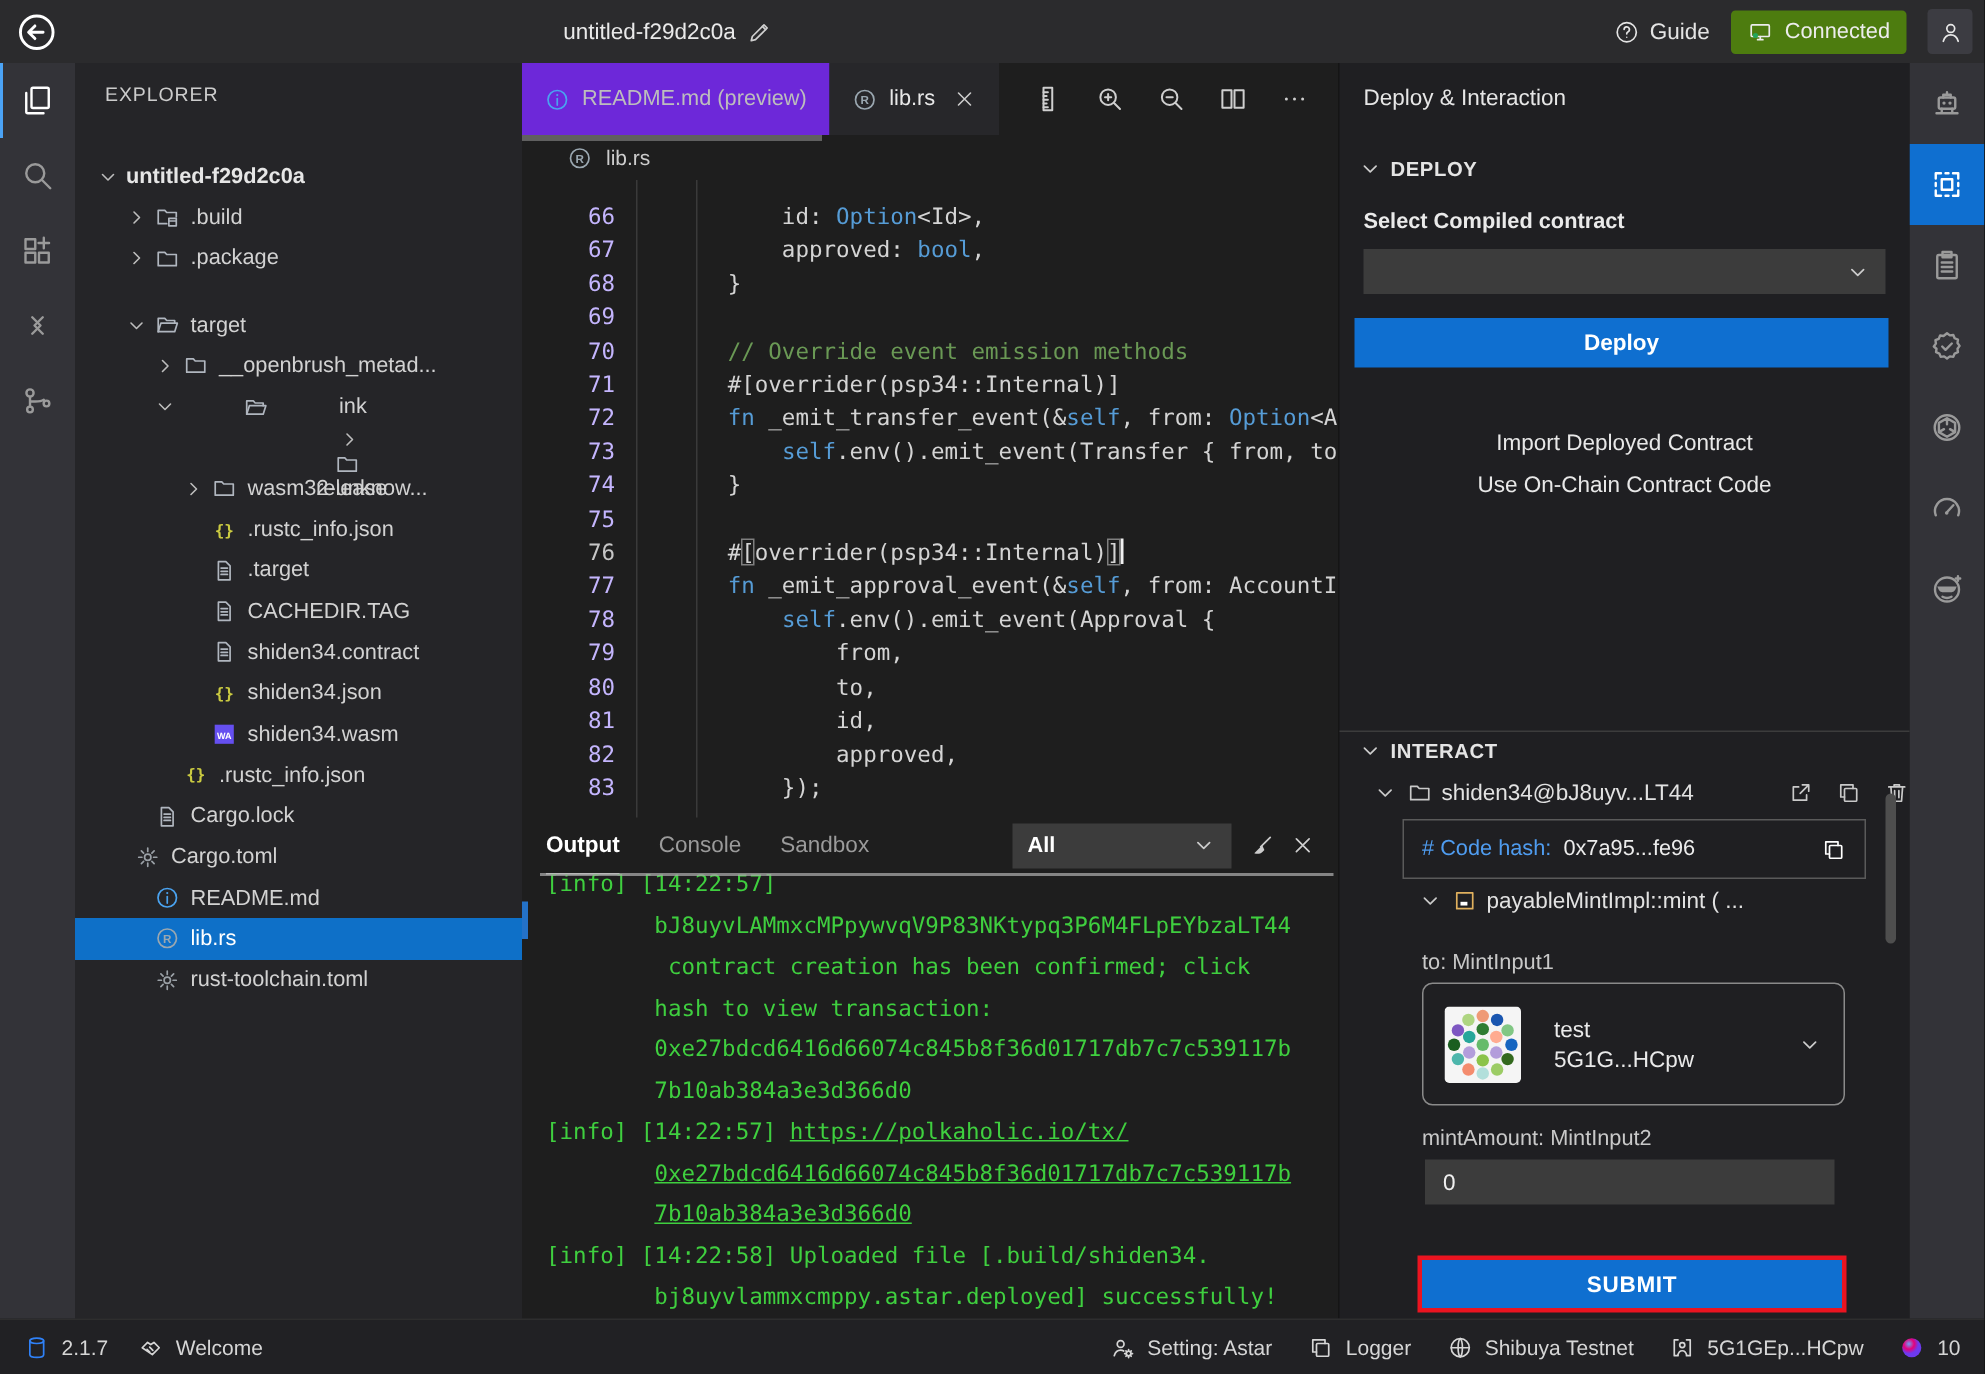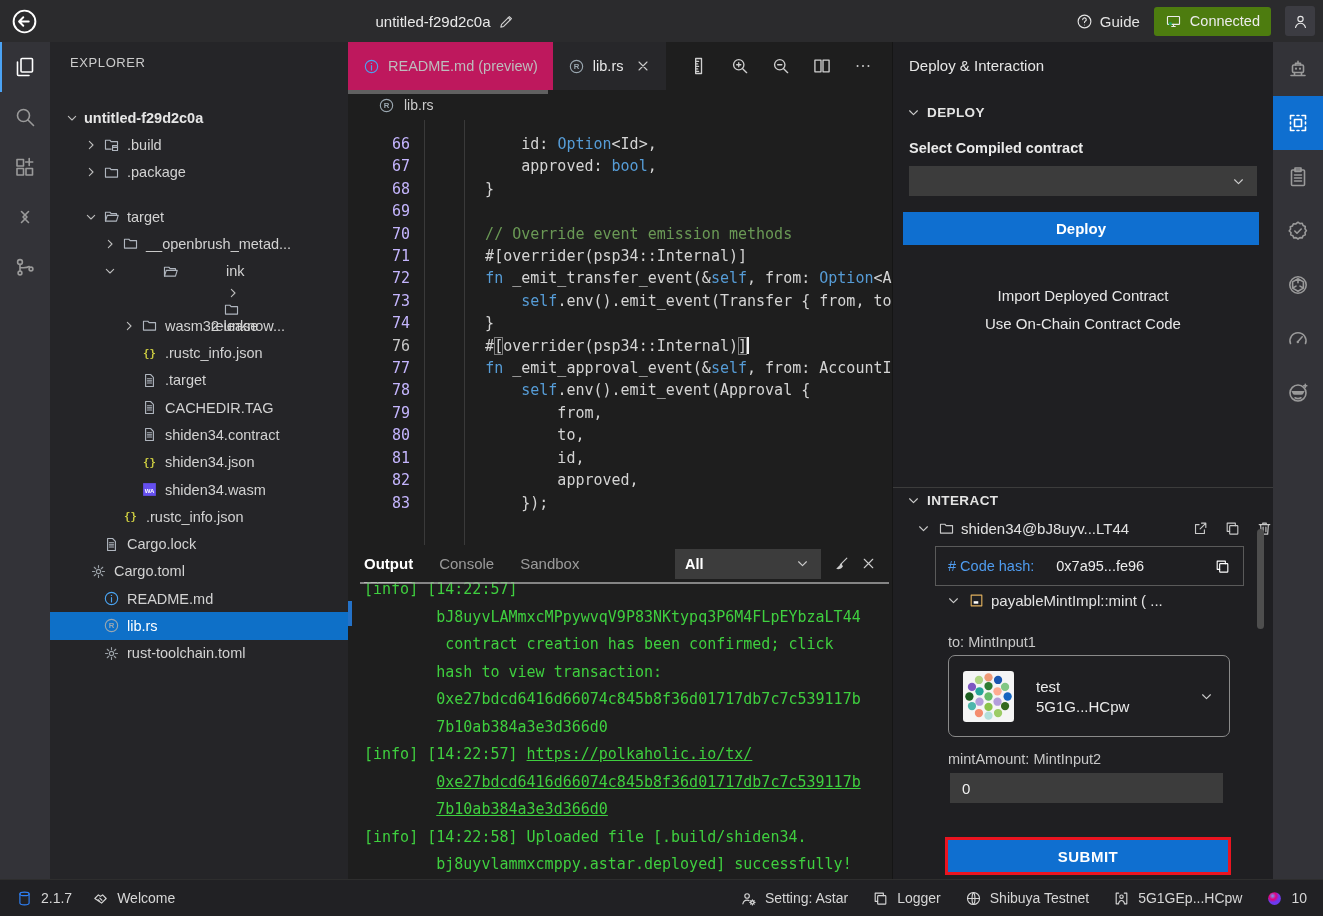--- a/index.html
+++ b/index.html
@@ -44,21 +44,21 @@
   .ic-json{color:#cbcb41;}
   .ic-gear{color:#9aa0a6;}
   .ic-info{color:#4aa3f0;}
   .ic-rust{color:#9aa7b0;}
 
   
   .editor{position:absolute;left:348px;top:42px;width:545px;bottom:36px;background:#1e1e1e;}
   .tabbar{position:absolute;left:0;top:0;right:0;height:48px;background:#1e1e1e;display:flex;align-items:stretch;}
   .tab{display:flex;align-items:center;gap:8px;padding:0 15px;font-size:14.5px;color:#bdbdbd;cursor:pointer;}
   .tab .icon{width:17px;height:17px;}
-  .tab.inactive{background:#be185d;}
+  .tab.inactive{background:#6d28d9;}
   .tab.active{background:#27272a;color:#e8e8e8;}
   .tab .close{width:16px;height:16px;color:#cccccc;margin-left:4px;}
   .editor-actions{margin-left:auto;display:flex;align-items:center;gap:21px;padding-right:20px;}
   .editor-actions .icon{width:20px;height:20px;color:#cfcfcf;cursor:pointer;}
   .tab-scrollstrip{position:absolute;left:0;top:48px;width:200px;height:4px;background:#606060;z-index:3;}
   .breadcrumb{position:absolute;left:0;top:48px;right:0;height:30px;display:flex;align-items:center;gap:9px;padding-left:30px;color:#cccccc;font-size:14px;background:#1e1e1e;}
   .breadcrumb .icon{width:16px;height:16px;color:#9aa7b0;}
   .code{position:absolute;left:0;top:78px;right:0;height:425px;overflow:hidden;font-family:"DejaVu Sans Mono",monospace;font-size:15px;line-height:22.4px;padding-top:13px;}
   .vguide{position:absolute;top:0;bottom:0;width:1px;background:#3a3a3a;}
   .codeline{display:flex;white-space:pre;}
@@ -95,21 +95,21 @@
   .lbl-bold{font-size:14.5px;font-weight:bold;color:#eaeaea;}
   .select{background:#3c3c3c;height:30px;display:flex;align-items:center;cursor:pointer;}
   .select .icon{margin-left:auto;margin-right:10px;width:17px;height:17px;color:#cccccc;}
   .btn-primary{background:var(--accent-blue);color:#fff;border:none;height:33px;font-size:15px;font-weight:bold;font-family:"Liberation Sans",sans-serif;cursor:pointer;}
   .centerlink{left:0;right:0;text-align:center;font-size:15px;color:#e8e8e8;cursor:pointer;}
   .divider{left:0;right:0;height:1px;background:#3c3c3c;}
   .int-row{display:flex;align-items:center;gap:6px;color:#e2e2e2;font-size:15px;}
   .int-row .icon{width:17px;height:17px;color:#c9c9c9;}
   .row-actions{display:flex;align-items:center;gap:15px;margin-left:auto;}
   .row-actions .icon{width:17px;height:17px;color:#c9c9c9;cursor:pointer;}
-  .hashbox{border:1px solid #5a5a5a;height:38px;display:flex;align-items:center;padding:0 12px;font-size:14.5px;gap:22px;}
+  .hashbox{border:1px solid #5a5a5a;height:38px;display:flex;align-items:center;padding:0 12px;font-size:14.5px;gap:8px;}
   .hash-label{color:var(--hash-blue);}
   .hash-value{color:#ececec;}
   .hashbox .copy-big{margin-left:auto;width:23px;height:23px;color:#fff;cursor:pointer;}
   .method-icon{width:18px;height:18px;}
   .field-label{font-size:14.5px;color:#c8c8c8;}
   .account-select{border:1px solid #8a8a8a;border-radius:7px;height:80px;display:flex;align-items:center;padding:0 14px;gap:22px;cursor:pointer;}
   .identicon{width:51px;height:51px;}
   .acct-text{display:flex;flex-direction:column;gap:3px;font-size:15px;color:#eaeaea;}
   .account-select .chev{margin-left:auto;width:19px;height:19px;color:#cccccc;}
   .text-input{background:#3c3c3c;height:30px;display:flex;align-items:center;padding-left:12px;font-size:15px;color:#f0f0f0;cursor:text;}
@@ -592,20 +592,21 @@
       <div class="vguide" style="left:116px;"></div>
     <div class="codeline"><span class="ln">66</span><span class="ct"><span class="tk-p">        id: </span><span class="tk-k">Option</span><span class="tk-p">&lt;Id&gt;,</span></span></div>
         <div class="codeline"><span class="ln">67</span><span class="ct"><span class="tk-p">        approved: </span><span class="tk-k">bool</span><span class="tk-p">,</span></span></div>
         <div class="codeline"><span class="ln">68</span><span class="ct"><span class="tk-p">    }</span></span></div>
         <div class="codeline"><span class="ln">69</span><span class="ct"></span></div>
         <div class="codeline"><span class="ln">70</span><span class="ct"><span class="tk-c">    // Override event emission methods</span></span></div>
         <div class="codeline"><span class="ln">71</span><span class="ct"><span class="tk-p">    #[overrider(psp34::Internal)]</span></span></div>
         <div class="codeline"><span class="ln">72</span><span class="ct"><span class="tk-p">    </span><span class="tk-k">fn</span><span class="tk-p"> _emit_transfer_event(&amp;</span><span class="tk-k">self</span><span class="tk-p">, from: </span><span class="tk-k">Option</span><span class="tk-p">&lt;AccountId&gt;, to</span></span></div>
         <div class="codeline"><span class="ln">73</span><span class="ct"><span class="tk-p">        </span><span class="tk-k">self</span><span class="tk-p">.env().emit_event(Transfer { from, to, id });</span></span></div>
         <div class="codeline"><span class="ln">74</span><span class="ct"><span class="tk-p">    }</span></span></div>
+        <div class="codeline"><span class="ln">75</span><span class="ct"></span></div>
         <div class="codeline active"><span class="ln">76</span><span class="ct"><span class="tk-p">    #</span><span class="tk-b">[</span><span class="tk-p">overrider(psp34::Internal)</span><span class="tk-b">]</span><span class="cursor"></span></span></div>
         <div class="codeline"><span class="ln">77</span><span class="ct"><span class="tk-p">    </span><span class="tk-k">fn</span><span class="tk-p"> _emit_approval_event(&amp;</span><span class="tk-k">self</span><span class="tk-p">, from: AccountId, to: Accoun</span></span></div>
         <div class="codeline"><span class="ln">78</span><span class="ct"><span class="tk-p">        </span><span class="tk-k">self</span><span class="tk-p">.env().emit_event(Approval {</span></span></div>
         <div class="codeline"><span class="ln">79</span><span class="ct"><span class="tk-p">            from,</span></span></div>
         <div class="codeline"><span class="ln">80</span><span class="ct"><span class="tk-p">            to,</span></span></div>
         <div class="codeline"><span class="ln">81</span><span class="ct"><span class="tk-p">            id,</span></span></div>
         <div class="codeline"><span class="ln">82</span><span class="ct"><span class="tk-p">            approved,</span></span></div>
         <div class="codeline"><span class="ln">83</span><span class="ct"><span class="tk-p">        });</span></span></div>
       </div>
 

